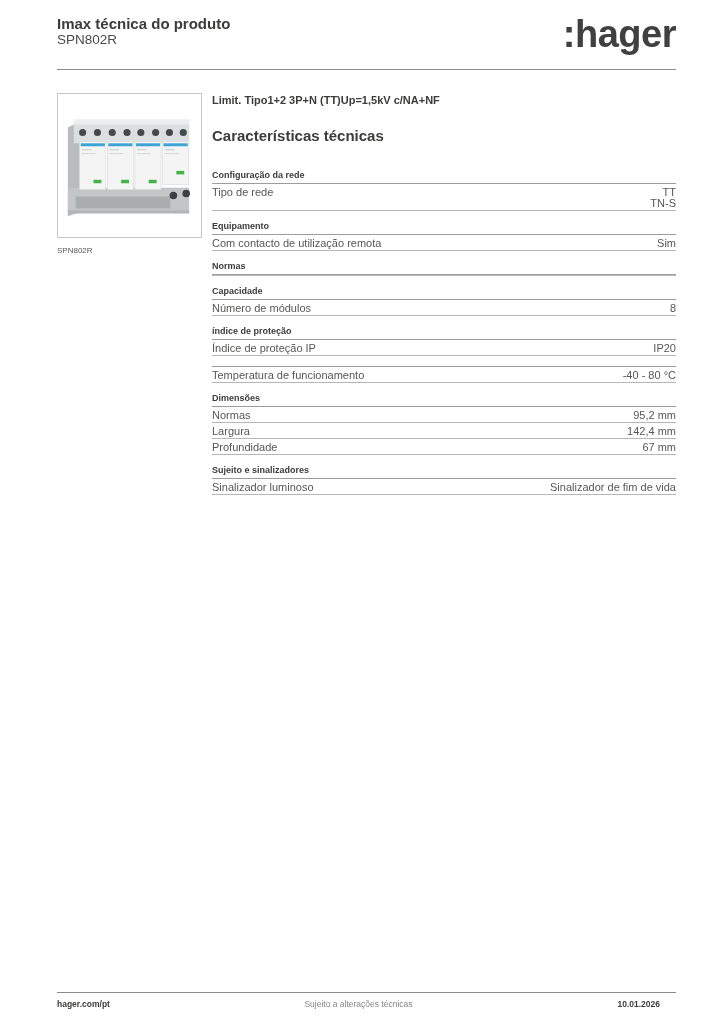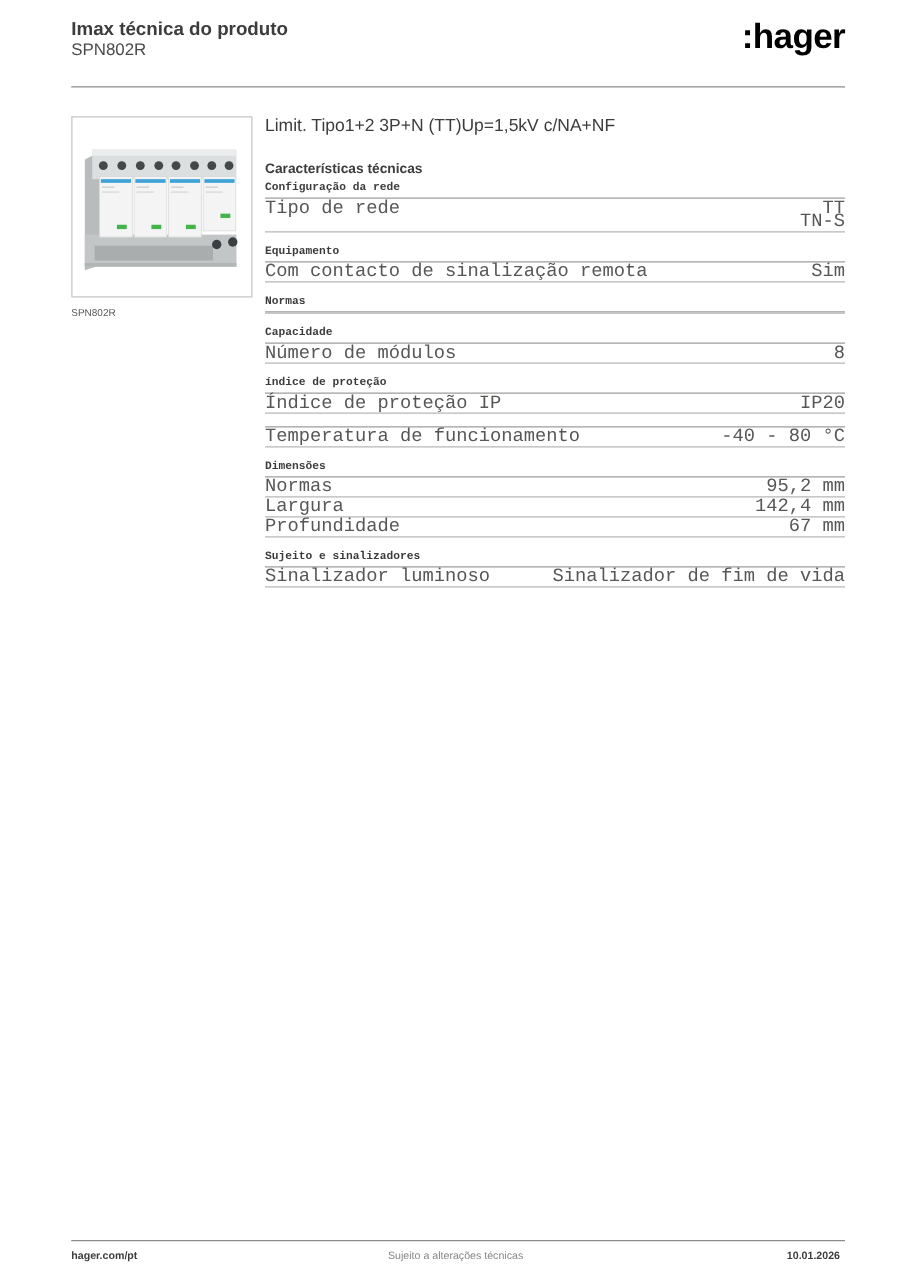--- a/index.html
+++ b/index.html
@@ -8,51 +8,51 @@
     font-family:"Liberation Sans", sans-serif; color:#3c3c3b; overflow:hidden;
   }
   .page { position:absolute; inset:0; }
 
   
   .header { position:absolute; left:57px; right:48px; top:15px; }
   .header-title { font-size:15px; font-weight:bold; color:#3c3c3b; line-height:17px; }
   .header-code  { font-size:13.5px; color:#4a4a49; line-height:16px; }
   .logo {
     position:absolute; right:0; top:-2px;
-    font-size:28px; font-weight:bold; letter-spacing:-0.5px; color:#000000;
+    font-size:38px; font-weight:bold; letter-spacing:-0.5px; color:#404040;
   }
   .header-rule { position:absolute; left:57px; right:48px; top:69px; height:1px; background:#8c8c8c; }
 
   
   .content { position:absolute; left:57px; right:48px; top:93px; display:flex; }
   .image-col { width:145px; flex:0 0 145px; margin-right:10px; }
   .image-box { width:145px; height:145px; border:1px solid #c6c6c6; box-sizing:border-box; background:#fff; }
   .image-box svg { display:block; width:100%; height:100%; }
   .image-caption { margin-top:8px; font-size:8px; color:#575756; }
 
   .spec-col { flex:1; min-width:0; padding-top:2px; }
-  .product-title { font-size:14px; font-weight:normal; line-height:11px; color:#3c3c3b; }
-  .char-heading { font-size:11px; font-weight:bold; line-height:11px; margin-top:24px; color:#3c3c3b; }
-  .sections { margin-top:4px;font-family:Liberation Mono, monospace; }
+  .product-title { font-size:11px; font-weight:bold; line-height:11px; color:#3c3c3b; }
+  .char-heading { font-size:15px; font-weight:bold; line-height:11px; margin-top:24px; color:#3c3c3b; }
+  .sections { margin-top:29px; }
 
   .spec-section { margin-bottom:10px; }
   .spec-heading { font-size:9px; font-weight:bold; line-height:11px; padding-bottom:2px; color:#3c3c3b; }
   .rule { height:1px; background:#9d9d9c; }
   .row-rule { height:1px; background:#b7b7b7; }
   .spec-row {
     display:flex; justify-content:flex-end; align-items:flex-start;
-    padding:2px 0 2px; font-size:15px; color:#575756;
+    padding:2px 0 2px; font-size:11px; color:#575756;
   }
   .spec-label { line-height:10px; padding-top:1px; }
   .spec-values { text-align:right; margin-left:auto; }
   .spec-value { line-height:10px; padding:1px 0 0; }
 
   
   .footer-rule { position:absolute; left:57px; right:48px; top:992px; height:1px; background:#8c8c8c; }
-  .footer { position:absolute; left:57px; right:52px; top:999px; height:14px; font-size:8.5px; }
+  .footer { position:absolute; left:57px; right:64px; top:999px; height:14px; font-size:8.5px; }
   .footer-left  { position:absolute; left:0; font-weight:bold; color:#3c3c3b; }
   .footer-center{ position:absolute; left:0; right:0; text-align:center; color:#878787; }
   .footer-right { position:absolute; right:0; font-weight:bold; color:#3c3c3b; }
 </style>
 </head>
 <body>
 
 <div class="page">
 
   <div class="header">
@@ -131,21 +131,21 @@
                 <div class="spec-value">TT</div>
                 <div class="spec-value">TN-S</div>
               </span>
             </div>
             <div class="row-rule"></div>
           </section>
           <section class="spec-section">
             <div class="spec-heading">Equipamento</div>
             <div class="rule"></div>
             <div class="spec-row">
-              <span class="spec-label">Com contacto de sinalização remota</span>
+              <span class="spec-label">Com contacto de utilização remota</span>
               <span class="spec-values">
                 <div class="spec-value">Sim</div>
               </span>
             </div>
             <div class="row-rule"></div>
           </section>
           <section class="spec-section">
             <div class="spec-heading">Normas</div>
             <div class="rule"></div>
             <div class="row-rule"></div>

